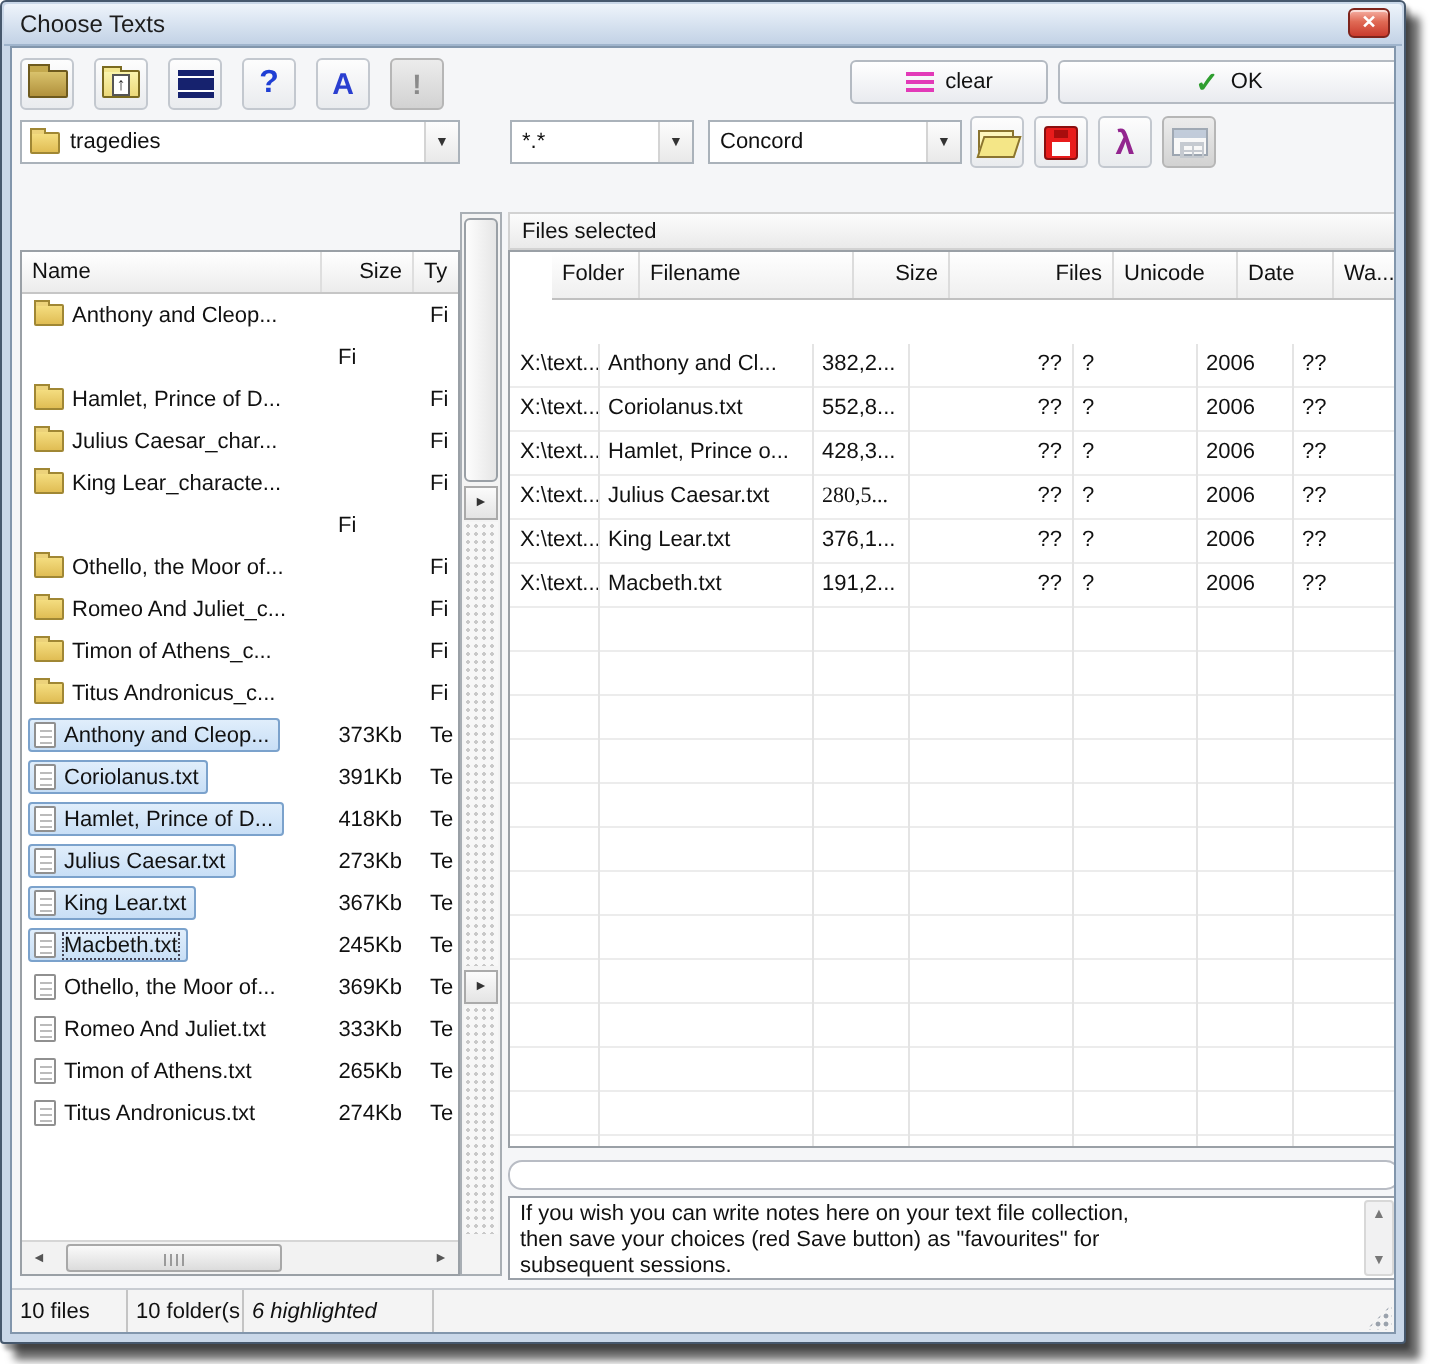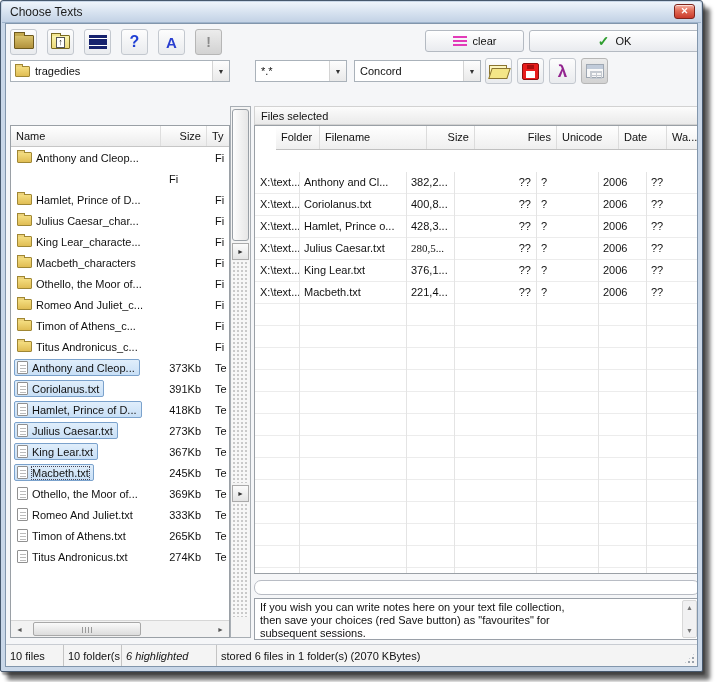--- a/index.html
+++ b/index.html
@@ -244,26 +244,20 @@
             <div class="lv-name">
               <span class="lv-sel">
                 <span class="icon-folder-small"></span>
                 <span class="nm">King Lear_characte...</span>
               </span>
             </div>
             <div class="lv-size"></div>
             <div class="lv-type">Fi</div>
           </div>
           <div class="lv-row">
-            <div class="lv-name">
-              <span class="lv-sel">
-                <span class="icon-folder-small"></span>
-                <span class="nm">Macbeth_characters</span>
-              </span>
-            </div>
             <div class="lv-size"></div>
             <div class="lv-type">Fi</div>
           </div>
           <div class="lv-row">
             <div class="lv-name">
               <span class="lv-sel">
                 <span class="icon-folder-small"></span>
                 <span class="nm">Othello, the Moor of...</span>
               </span>
             </div>
@@ -441,21 +435,21 @@
             <div class="c" style="text-align: left;">Anthony and Cl...</div>
             <div class="c" style="text-align: left;">382,2...</div>
             <div class="c" style="text-align: right;">??</div>
             <div class="c" style="text-align: left;">?</div>
             <div class="c" style="text-align: left;">2006</div>
             <div class="c" style="text-align: left;">??</div>
           </div>
           <div class="tb-row">
             <div class="c" style="text-align: left;">X:\text...</div>
             <div class="c" style="text-align: left;">Coriolanus.txt</div>
-            <div class="c" style="text-align: left;">400,8...</div>
+            <div class="c" style="text-align: left;">552,8...</div>
             <div class="c" style="text-align: right;">??</div>
             <div class="c" style="text-align: left;">?</div>
             <div class="c" style="text-align: left;">2006</div>
             <div class="c" style="text-align: left;">??</div>
           </div>
           <div class="tb-row">
             <div class="c" style="text-align: left;">X:\text...</div>
             <div class="c" style="text-align: left;">Hamlet, Prince o...</div>
             <div class="c" style="text-align: left;">428,3...</div>
             <div class="c" style="text-align: right;">??</div>
@@ -477,21 +471,21 @@
             <div class="c" style="text-align: left;">King Lear.txt</div>
             <div class="c" style="text-align: left;">376,1...</div>
             <div class="c" style="text-align: right;">??</div>
             <div class="c" style="text-align: left;">?</div>
             <div class="c" style="text-align: left;">2006</div>
             <div class="c" style="text-align: left;">??</div>
           </div>
           <div class="tb-row">
             <div class="c" style="text-align: left;">X:\text...</div>
             <div class="c" style="text-align: left;">Macbeth.txt</div>
-            <div class="c" style="text-align: left;">221,4...</div>
+            <div class="c" style="text-align: left;">191,2...</div>
             <div class="c" style="text-align: right;">??</div>
             <div class="c" style="text-align: left;">?</div>
             <div class="c" style="text-align: left;">2006</div>
             <div class="c" style="text-align: left;">??</div>
           </div>
         </div>
     </div>
 
     <div id="note-entry"></div>
     <div id="notesbox">If you wish you can write notes here on your text file collection,
@@ -499,18 +493,17 @@
 subsequent sessions.</div>
     <div id="notes-scroll">
       <div class="a" style="top:3px">▲</div>
       <div class="a" style="bottom:3px">▼</div>
     </div>
 
     <div id="statusbar">
       <div class="st-cell st-0">10 files</div>
       <div class="st-cell st-1">10 folder(s</div>
       <div class="st-cell st-2">6 highlighted</div>
-      <div class="st-cell st-3">stored 6 files in 1 folder(s) (2070 KBytes)</div>
       <div id="grip"></div>
     </div>
 
   </div>
 </div>
 
 </body></html>

